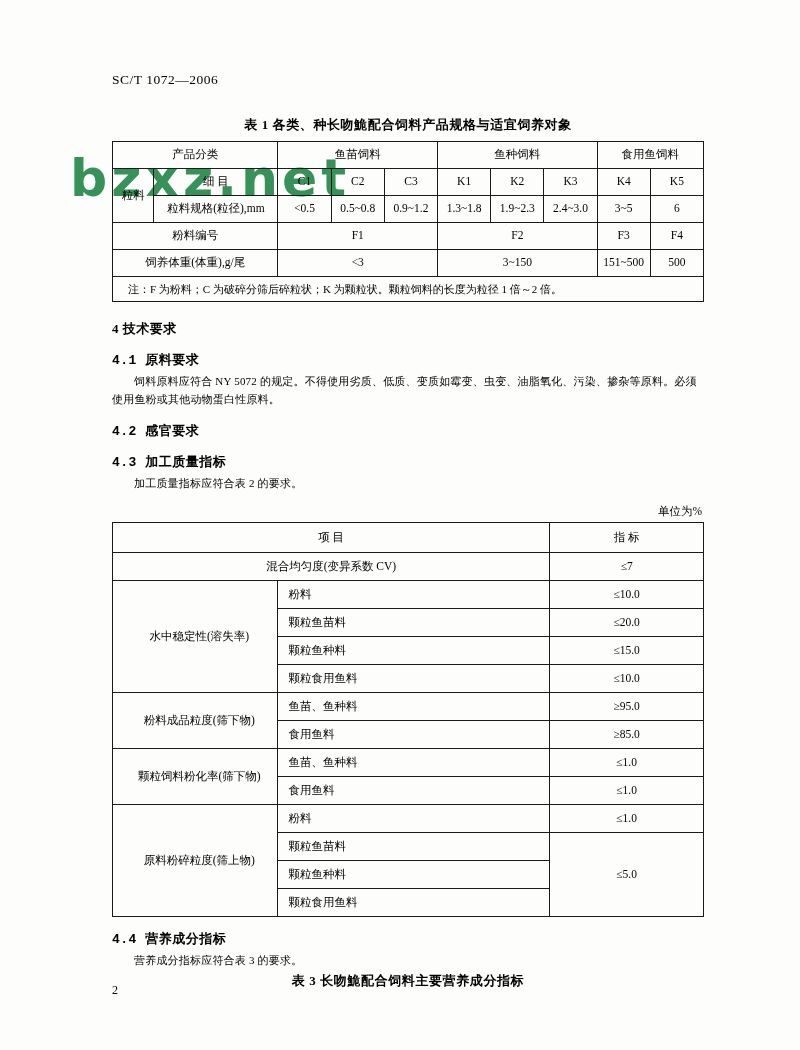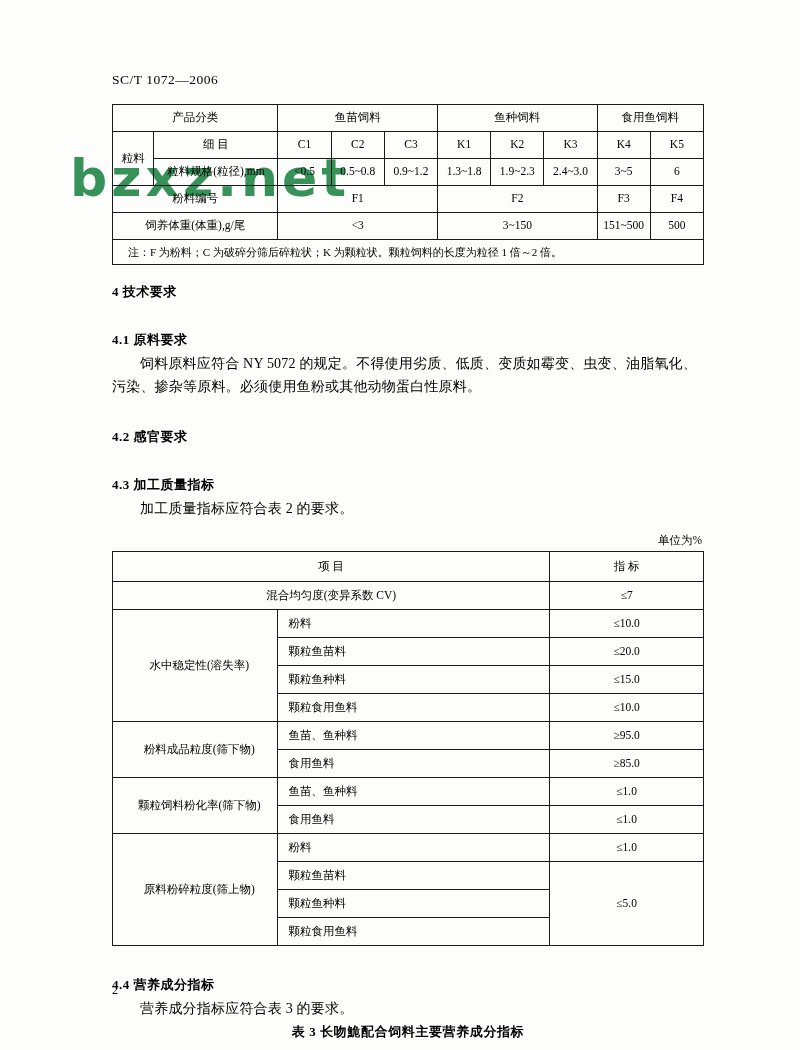--- a/index.html
+++ b/index.html
@@ -36,21 +36,21 @@
   }
   .content {
     position: relative;
     z-index: 2;
     padding: 72px 96px 0 112px;
   }
   .std-code {
     font-family: "Liberation Serif", serif;
     font-size: 13.5px;
     letter-spacing: .5px;
-    margin-bottom: 16px;
+    margin-bottom: 28px;
   }
   .tbl-caption {
     text-align: center;
     font-size: 13px;
     font-weight: bold;
     margin: 0 0 7px 0;
     letter-spacing: .6px;
   }
   .unit-line {
     text-align: right;
@@ -79,24 +79,25 @@
     font-size: 11px;
     height: 18px;
   }
   .sec-h {
     font-size: 13px;
     font-weight: bold;
     margin: 18px 0 8px 0;
     letter-spacing: .5px;
   }
   .sec-h.sub {
-    margin: 30px 0 4px 0;
+    margin: 13px 0 4px 0;
+    font-family: Liberation Mono, monospace;
   }
   .para {
-    font-size: 14px;
+    font-size: 11px;
     line-height: 1.62;
     text-indent: 2em;
     margin: 0 0 2px 0;
     letter-spacing: .2px;
   }
   .t2 {
     margin-bottom: 6px;
   }
   .t2 td {
     height: 21px;
@@ -124,20 +125,21 @@
 <body>
 
 <div class="page">
 
   <div class="watermark">bzxz.net</div>
 
   <div class="content">
 
     <div class="std-code">SC/T 1072—2006</div>
 
+    <div class="tbl-caption">表 1  各类、种长吻鮠配合饲料产品规格与适宜饲养对象</div>
     <table class="t1">
       <colgroup>
         <col style="width:7%">
           <col style="width:21%">
         <col style="width:9%">
           <col style="width:9%">
           <col style="width:9%">
         <col style="width:9%">
           <col style="width:9%">
           <col style="width:9%">

